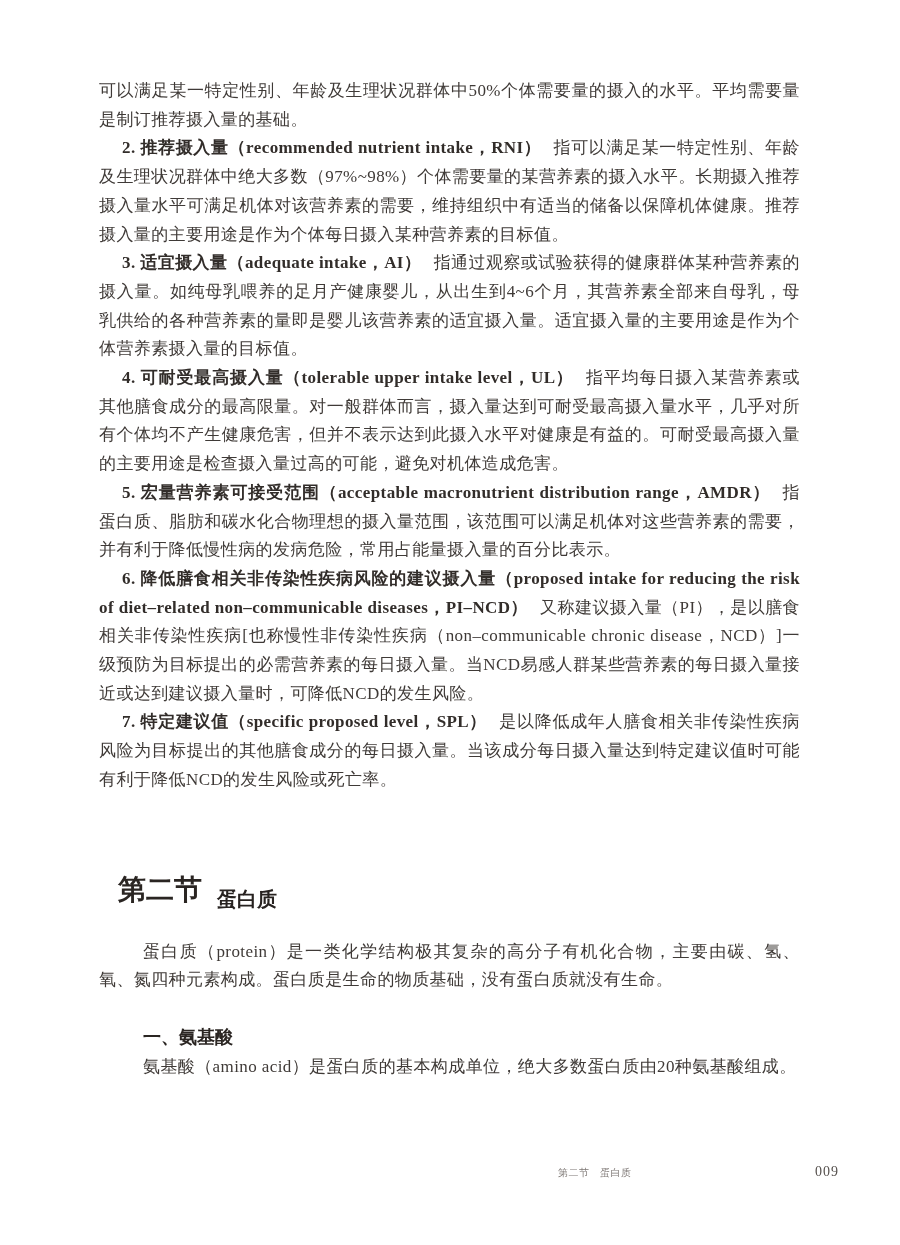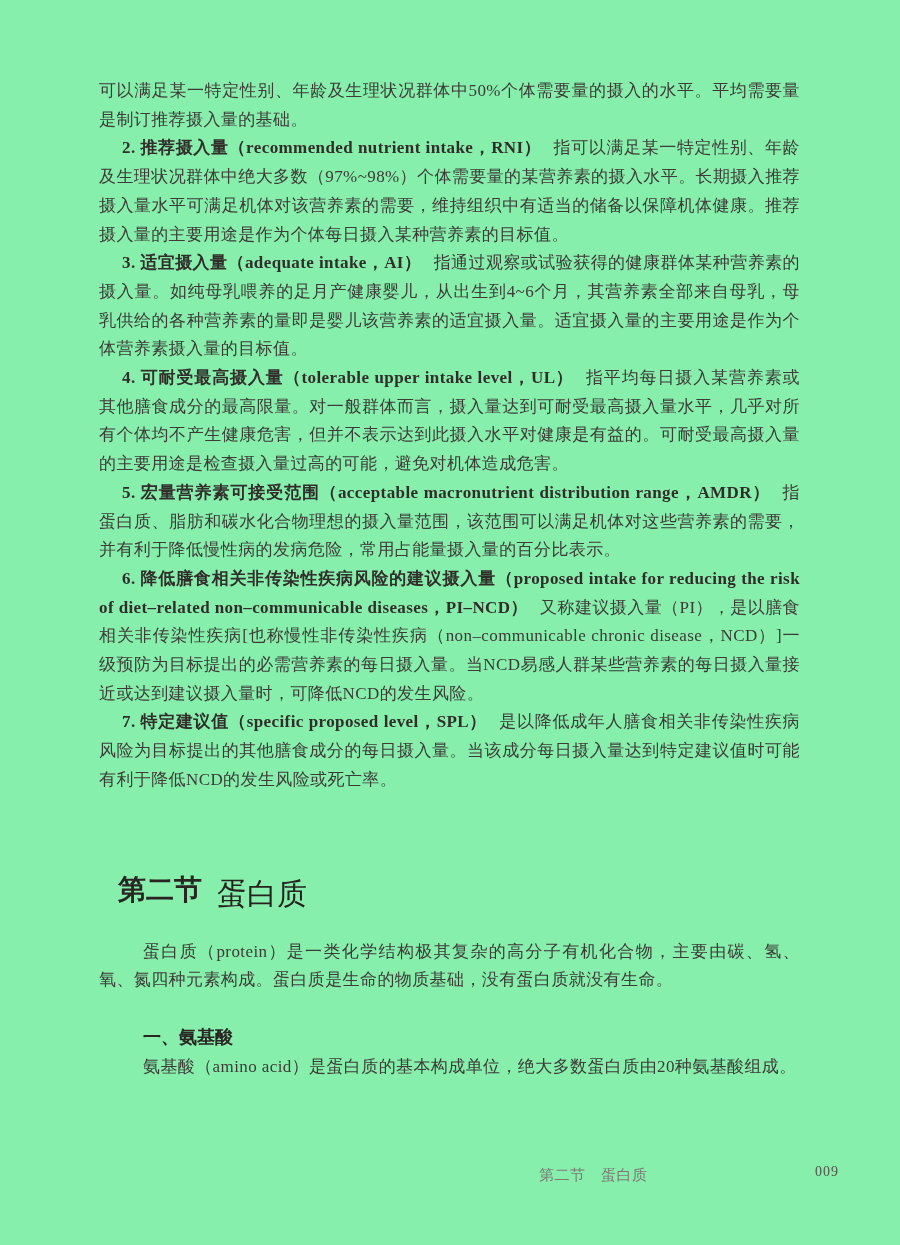--- a/index.html
+++ b/index.html
@@ -1,20 +1,20 @@
 <!DOCTYPE html>
 <html lang="zh"><head>
 <meta charset="utf-8">
 <style>
   html, body { margin: 0; padding: 0; background: #e8e8e8; }
   .page {
     position: relative;
     width: 900px;
     height: 1245px;
-    background: #86efac;
+    background: #ffffff;
     margin: 0 auto;
     overflow: hidden;
     font-family: "Liberation Serif", "DejaVu Serif", serif;
     color: #3f3a37;
   }
   .text-column {
     position: absolute;
     left: 99px;
     top: 77px;
     width: 701px;
@@ -45,22 +45,22 @@
   .section-label {
     font-family: "Liberation Serif", "DejaVu Serif", serif;
     font-size: 28px;
     font-weight: 600;
     color: #2a2522;
     line-height: 1.2;
     padding-bottom: 3px;
   }
   .section-title {
     font-family: "Liberation Sans", "DejaVu Sans", sans-serif;
-    font-size: 30px;
-    font-weight: 400;
+    font-size: 20px;
+    font-weight: 700;
     color: #272220;
     line-height: 1.1;
   }
   .intro-para { margin-top: 28px; }
   .subsection-title {
     font-family: Liberation Sans, sans-serif;
     font-size: 18px;
     font-weight: 700;
     color: #2a2522;
     line-height: 26px;
@@ -77,23 +77,23 @@
   .amino-para { margin-top: 3px; }
   .footer {
     position: absolute;
     left: 0;
     top: 1166px;
     width: 900px;
     height: 24px;
   }
   .footer-section {
     position: absolute;
-    left: 539px;
+    left: 558px;
     top: 0;
-    font-size: 15px;
+    font-size: 10px;
     letter-spacing: 0.5px;
     color: #7e7875;
     font-family: "Liberation Serif", "DejaVu Serif", serif;
     text-align: center;
   }
   .footer-page-number {
     position: absolute;
     right: 61px;
     top: -2px;
     font-size: 14px;

